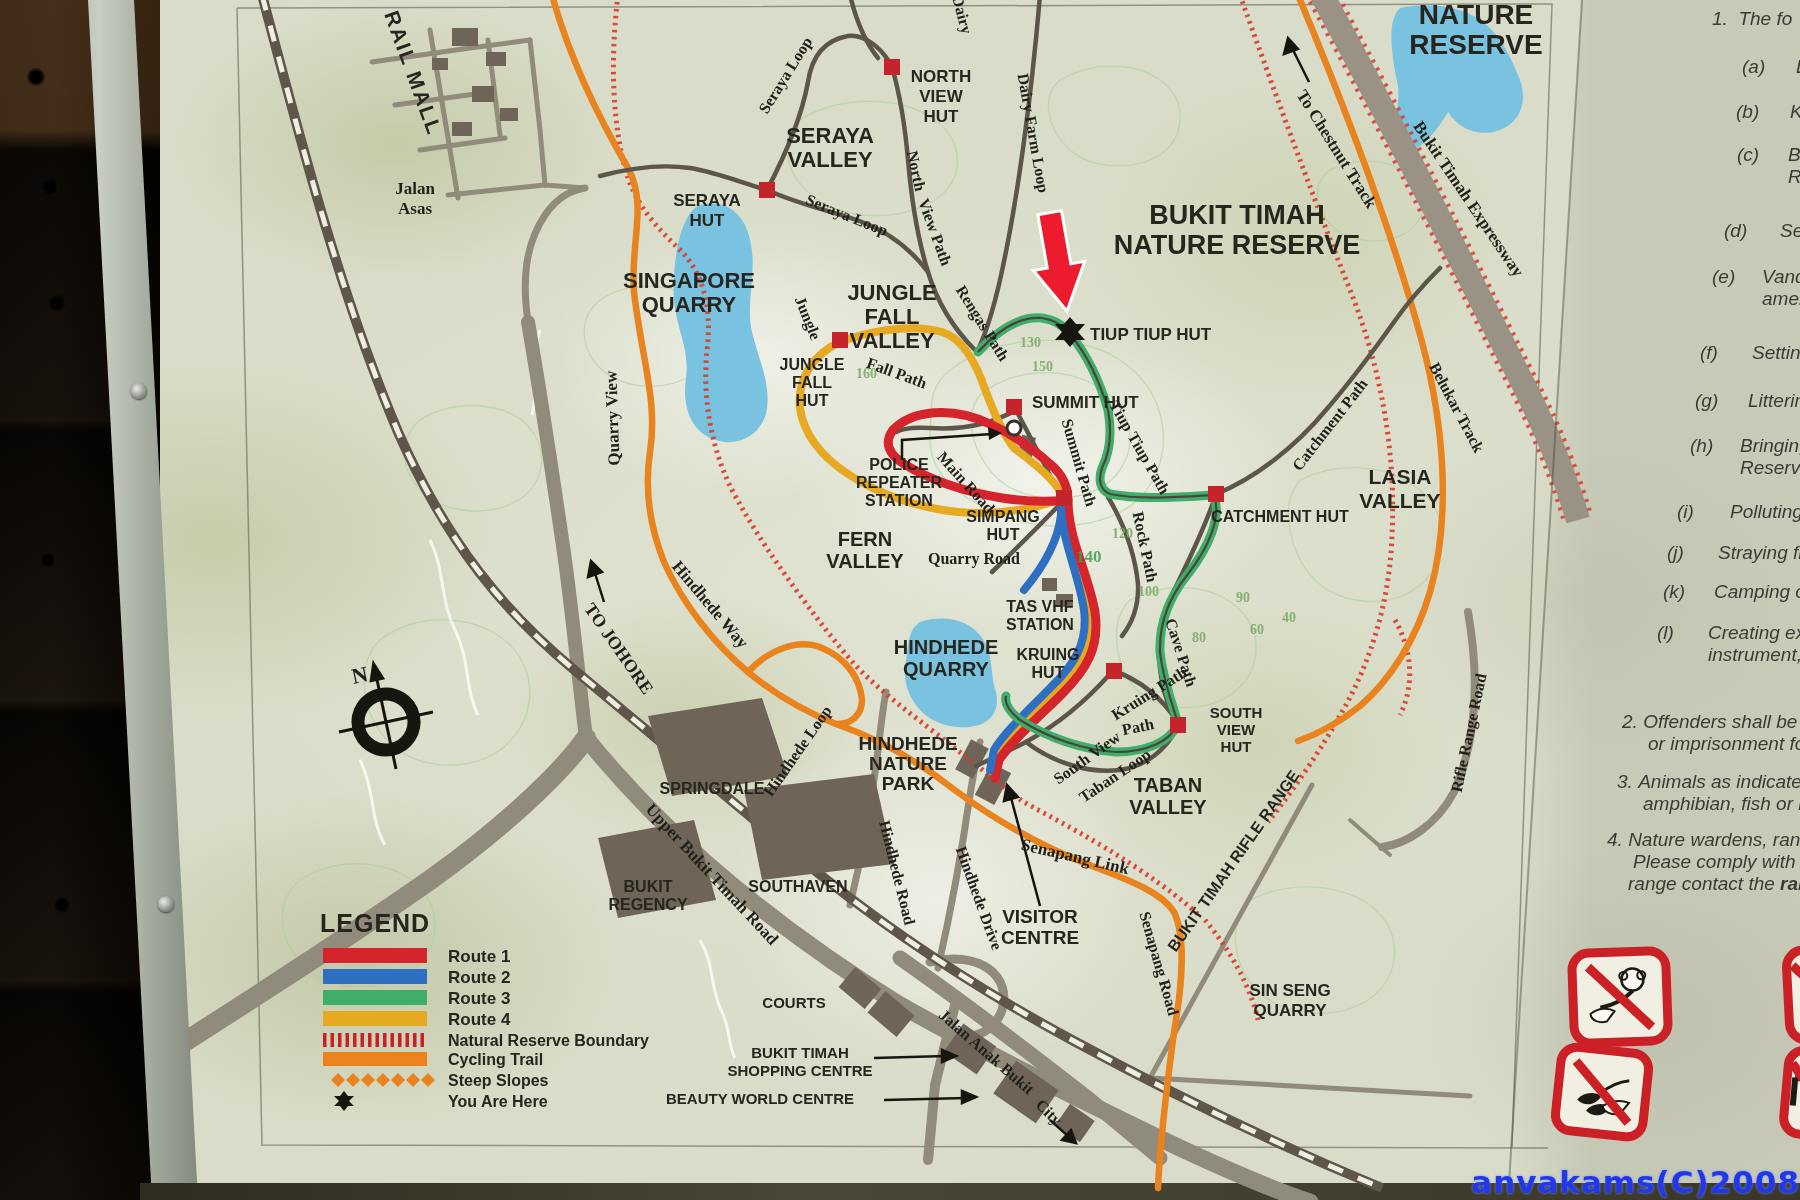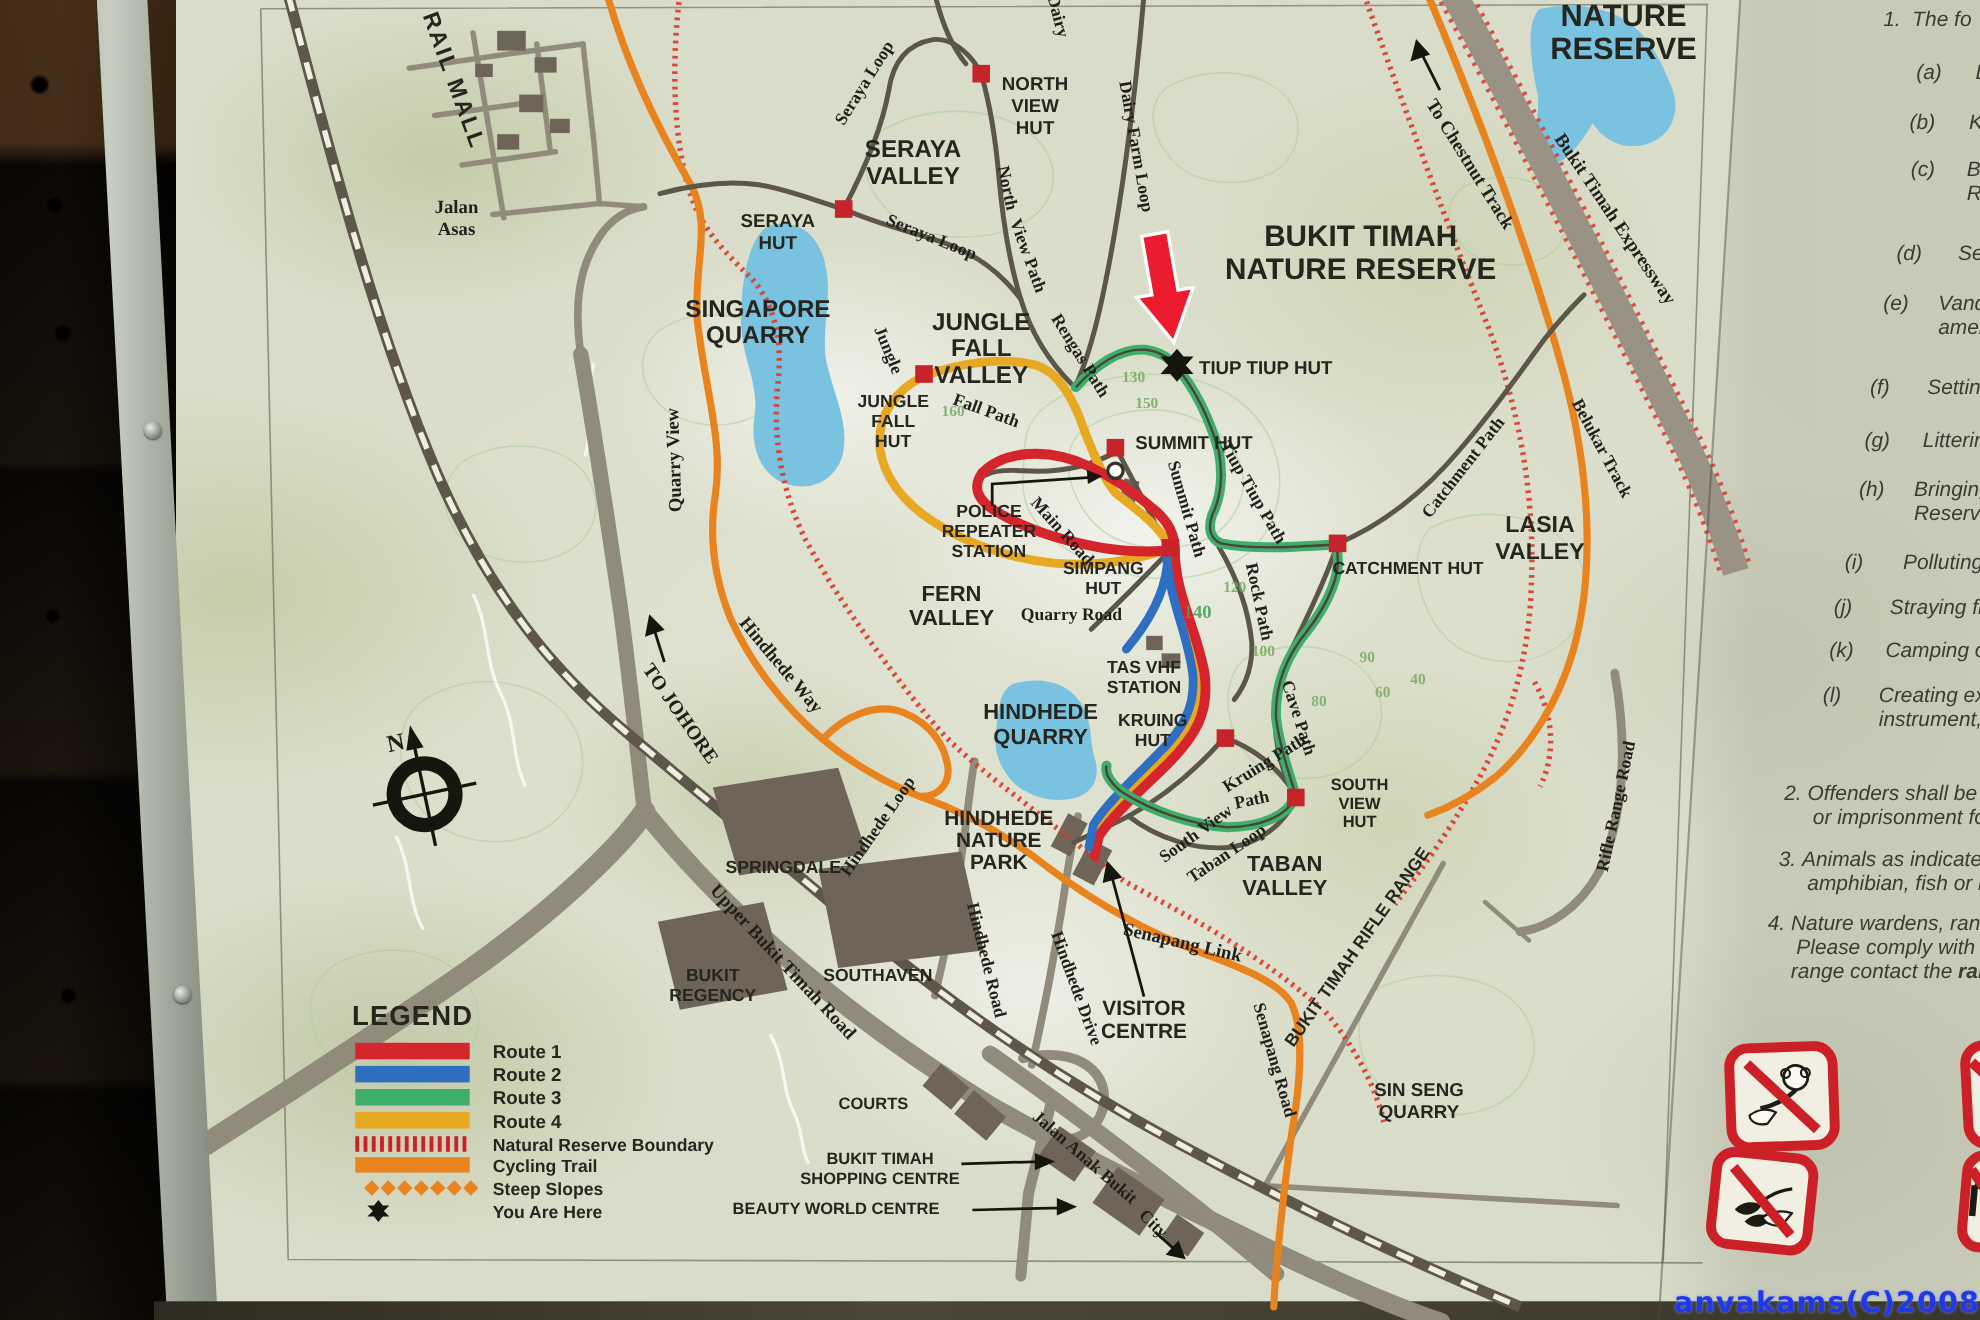--- a/index.html
+++ b/index.html
@@ -43,21 +43,21 @@
   #bottom-strip{position:absolute;left:140px;top:1183px;width:1660px;height:17px;
     background:linear-gradient(90deg,#2e2b20,#4a4736 40%,#3a3729);}
   svg text{user-select:none;}
   .lbl{font-family:"Liberation Sans",sans-serif;font-weight:bold;fill:#26261f;}
   .ser{font-family:"Liberation Serif",serif;font-weight:bold;fill:#201f1a;}
   .ctr{text-anchor:middle;}
   .contour-num{font-family:"Liberation Serif",serif;font-weight:bold;fill:#76a965;opacity:.85;}
   
   .rule-line{position:absolute;font-style:italic;color:#3b3b33;font-size:19px;white-space:nowrap;
     font-family:"Liberation Sans",sans-serif;}
-  #watermark{position:absolute;right:0px;bottom:0px;font-size:26px;font-weight:bold;
+  #watermark{position:absolute;right:0px;bottom:0px;font-size:31px;font-weight:bold;
     color:#2238e8;text-shadow:0 0 3px rgba(120,150,255,.9);letter-spacing:1px;
     font-family:"DejaVu Sans",sans-serif;}
 </style>
 </head>
 <body>
 
 <div id="stage">
   <div id="board"></div>
   <div id="panel-tint"></div>
   <div id="wood"></div>

